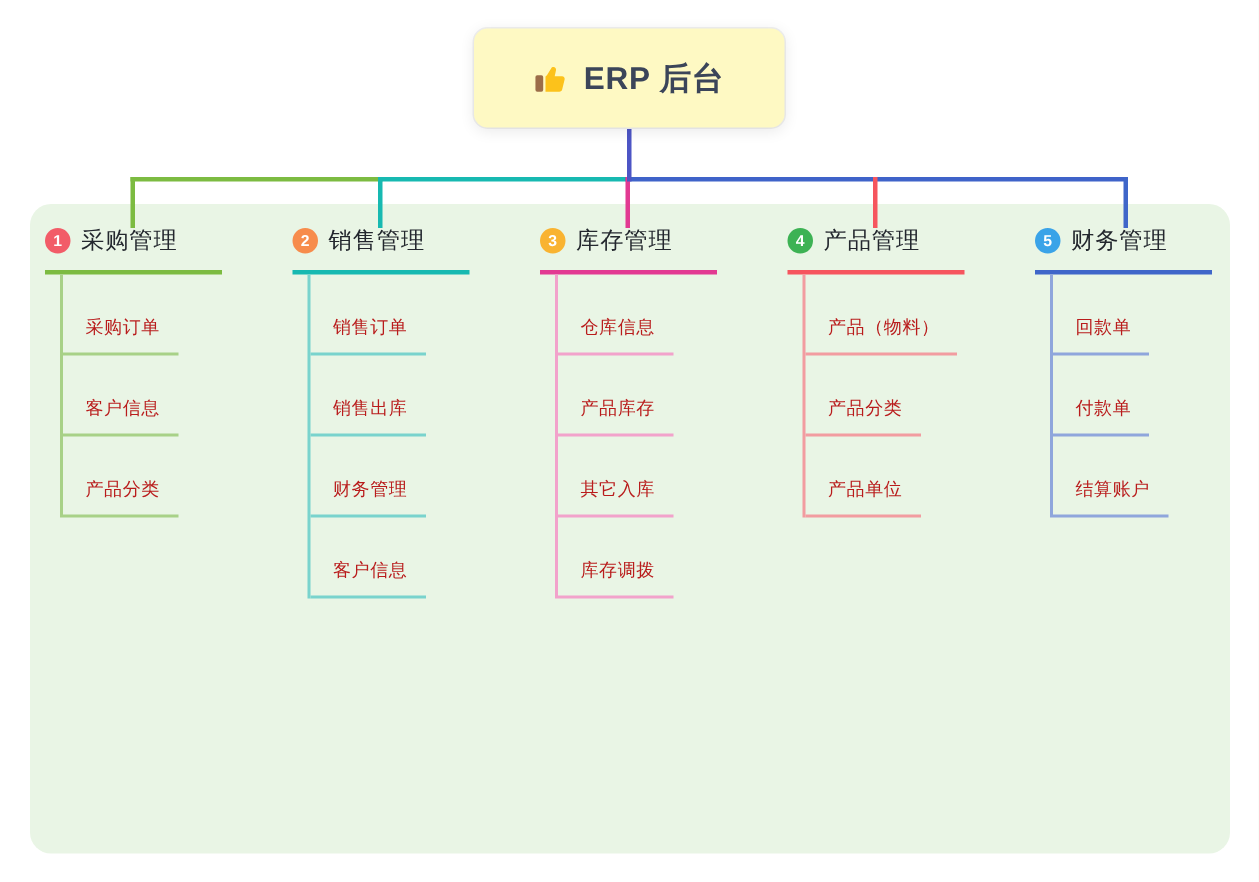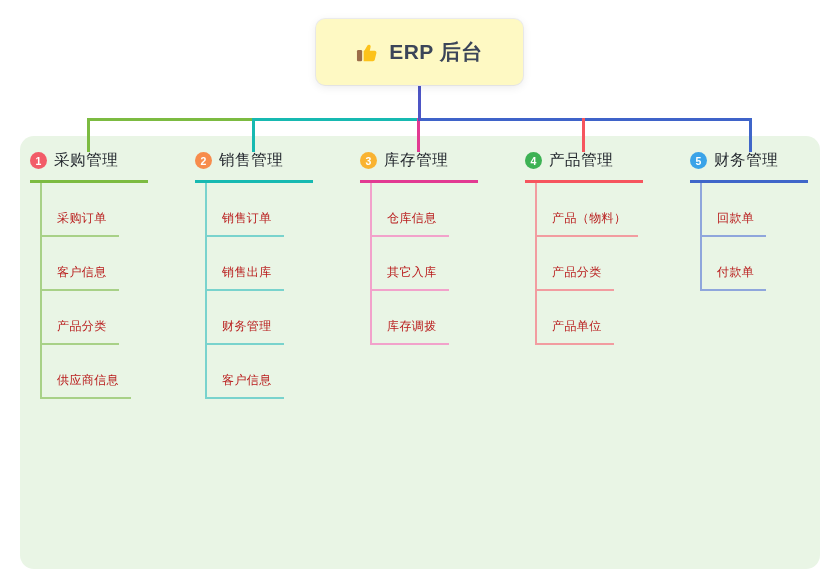--- a/index.html
+++ b/index.html
@@ -69,23 +69,20 @@
     <div class="children">
           <div class="crow">
             <span class="cnode">采购订单</span>
           </div>
           <div class="crow">
             <span class="cnode">客户信息</span>
           </div>
           <div class="crow">
             <span class="cnode">产品分类</span>
           </div>
-          <div class="crow">
-            <span class="cnode">供应商信息</span>
-          </div>
         </div>
   </div>
       <div class="branch" style="left: 195px; --c: #17b9b1; --lc: #79d3cd; --b: #f78c4c;">
     <div class="branch-title">
       <span class="badge">2</span>
       <span class="btext">销售管理</span>
     </div>
     <div class="children">
           <div class="crow">
             <span class="cnode">销售订单</span>
@@ -102,20 +99,23 @@
         </div>
   </div>
       <div class="branch" style="left: 360px; --c: #e23a92; --lc: #f2a2cb; --b: #f9b331;">
     <div class="branch-title">
       <span class="badge">3</span>
       <span class="btext">库存管理</span>
     </div>
     <div class="children">
           <div class="crow">
             <span class="cnode">仓库信息</span>
+          </div>
+          <div class="crow">
+            <span class="cnode">产品库存</span>
           </div>
           <div class="crow">
             <span class="cnode">其它入库</span>
           </div>
           <div class="crow">
             <span class="cnode">库存调拨</span>
           </div>
         </div>
   </div>
       <div class="branch" style="left: 525px; --c: #f6555e; --lc: #f29ca0; --b: #3db254;">
@@ -140,17 +140,20 @@
       <span class="badge">5</span>
       <span class="btext">财务管理</span>
     </div>
     <div class="children">
           <div class="crow">
             <span class="cnode">回款单</span>
           </div>
           <div class="crow">
             <span class="cnode">付款单</span>
           </div>
+          <div class="crow">
+            <span class="cnode">结算账户</span>
+          </div>
         </div>
   </div>
     </div>
 
 </div>
 
 </body></html>

